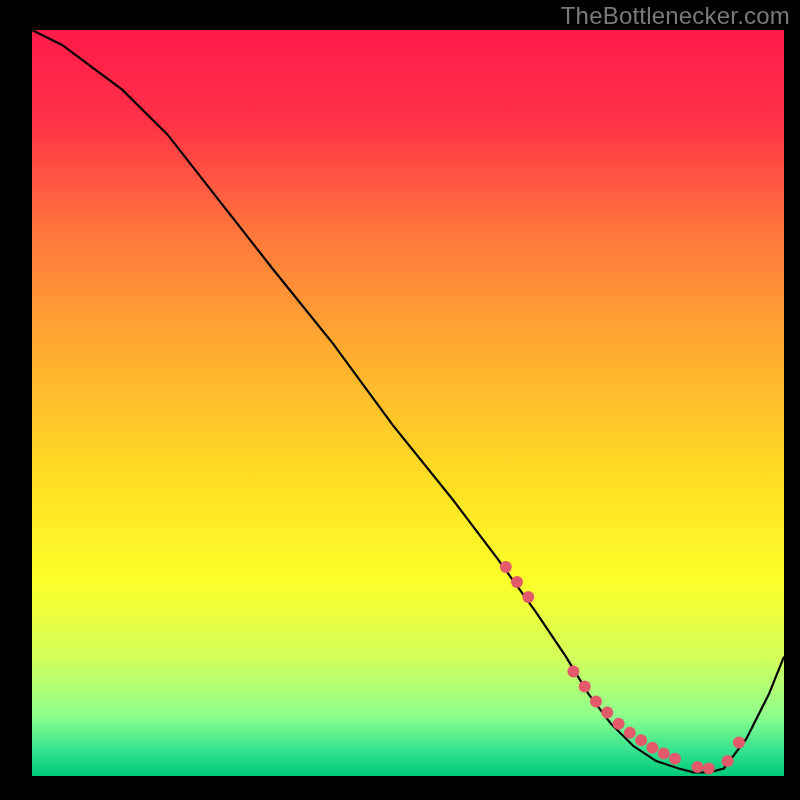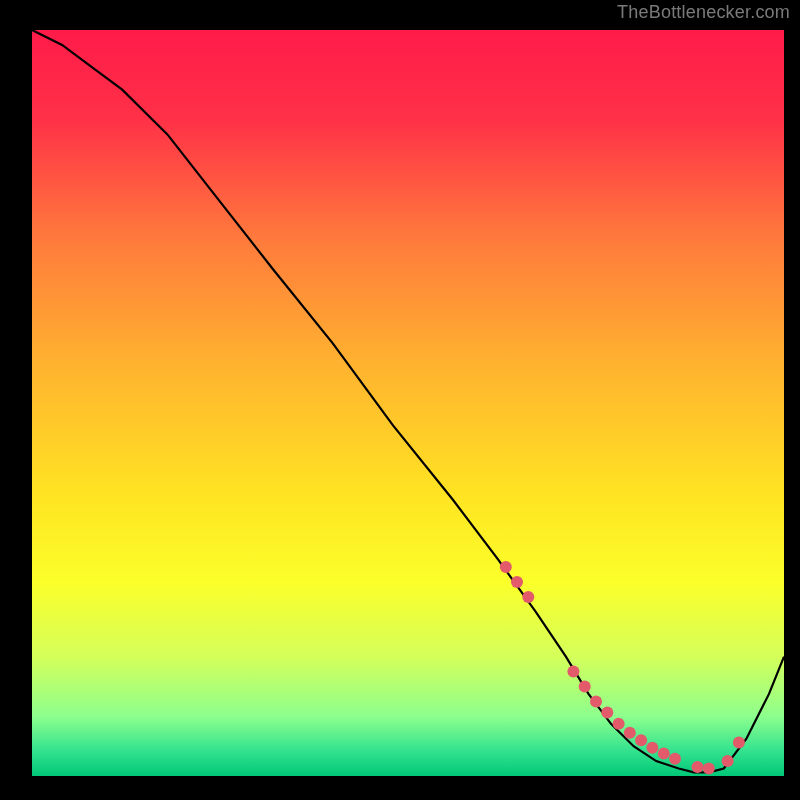--- a/index.html
+++ b/index.html
@@ -19,21 +19,21 @@
   svg.chart {
     position: absolute;
     top: 0;
     left: 0;
   }
   .attribution {
     position: absolute;
     top: 2px;
     right: 10px;
     color: #7a7a7a;
-    font-size: 18px;
+    font-size: 24px;
     letter-spacing: 0.2px;
     user-select: none;
   }
 </style>
 </head>
 <body>
 
 <div class="canvas-wrap">
 
   <svg class="chart" width="800" height="800" viewBox="0 0 800 800">

